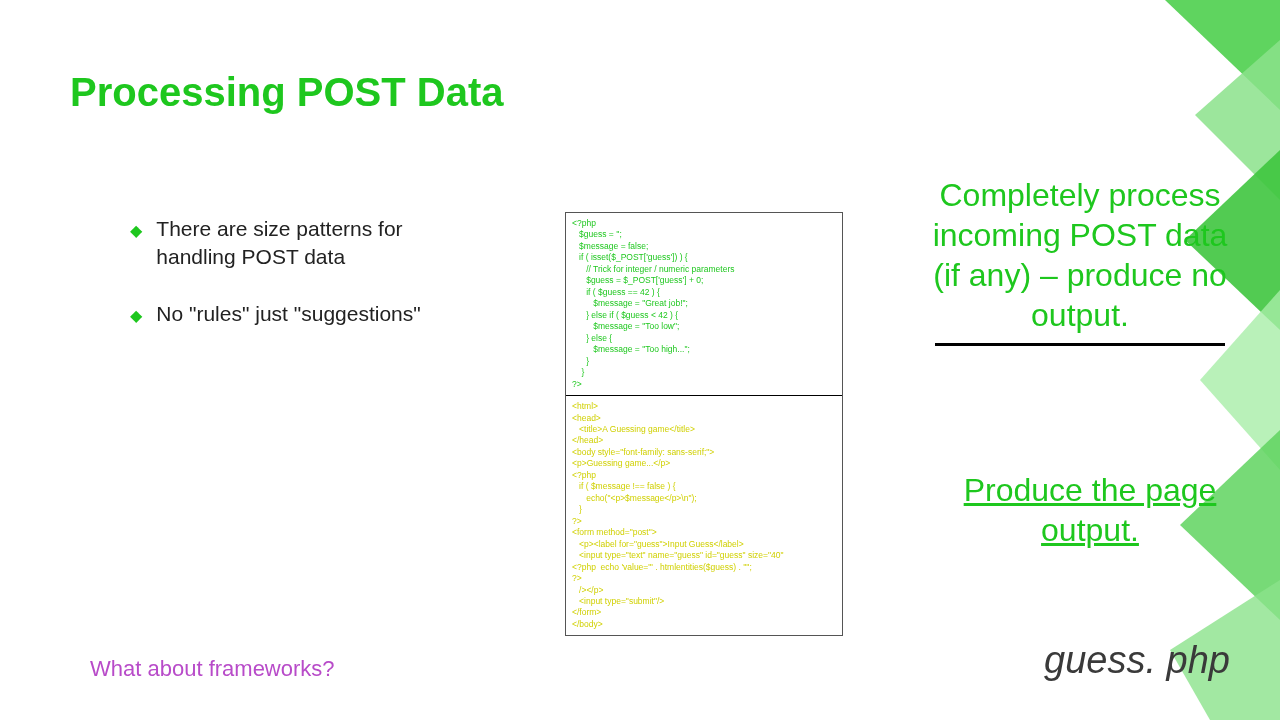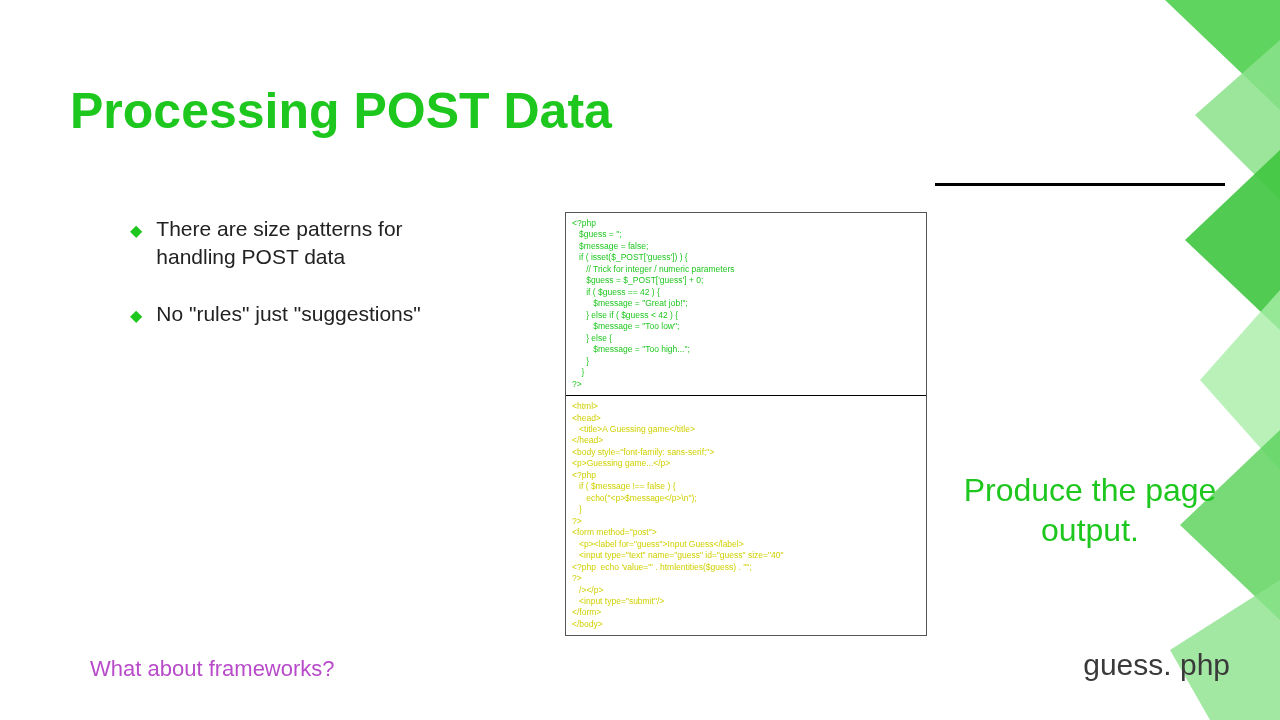--- a/index.html
+++ b/index.html
@@ -15,22 +15,22 @@
     position: absolute;
     right: 0;
     top: 0;
     width: 180px;
     height: 720px;
     pointer-events: none;
   }
   .slide-title {
     position: absolute;
     left: 70px;
-    top: 82px;
-    font-size: 50px;
+    top: 70px;
+    font-size: 40px;
     font-weight: bold;
     color: #1ec71e;
   }
   .bullets {
     position: absolute;
     left: 130px;
     top: 215px;
     width: 320px;
   }
   .bullet {
@@ -53,21 +53,21 @@
     left: 90px;
     bottom: 38px;
     font-size: 22px;
     color: #b84bc9;
     text-align: right;
   }
   .code-box {
     position: absolute;
     left: 565px;
     top: 212px;
-    width: 362px;
+    width: 278px;
     border: 1px solid #555;
     background: #fff;
     font-family: Arial, sans-serif;
     font-size: 8.5px;
     line-height: 1.35;
   }
   .code-section {
     padding: 5px 6px;
     white-space: pre;
     overflow: hidden;
@@ -98,27 +98,29 @@
   .annot-underline {
     display: block;
     width: 290px;
     height: 3px;
     background: #000;
     margin: 8px auto 0;
   }
   .annot-bottom {
     top: 470px;
     width: 300px;
+    text-decoration: underline;
   }
   .filename {
     position: absolute;
     right: 50px;
     bottom: 38px;
-    font-size: 30px;
+    font-size: 38px;
     color: #3a3a3a;
+    font-style: italic;
   }
 </style>
 </head>
 <body>
 
 <svg class="deco-triangles" viewBox="0 0 180 720" preserveAspectRatio="none">
   <polygon points="180,0 180,110 65,0" fill="#5fd45f"></polygon>
   <polygon points="180,40 180,200 95,115" fill="#8be28b" opacity="0.85"></polygon>
   <polygon points="180,150 180,330 85,240" fill="#3fc53f" opacity="0.9"></polygon>
   <polygon points="180,290 180,470 100,380" fill="#a7eda7" opacity="0.8"></polygon>
@@ -174,18 +176,19 @@
    &lt;input type="text" name="guess" id="guess" size="40"
 &lt;?php  echo 'value="' . htmlentities($guess) . '"';
 ?&gt;
    /&gt;&lt;/p&gt;
    &lt;input type="submit"/&gt;
 &lt;/form&gt;
 &lt;/body&gt;</div>
 </div>
 
 <div class="right-annot annot-top">
+  <span>Completely process incoming POST data (if any) – produce no output.</span>
   <span class="annot-underline"></span>
 </div>
 
 <div class="right-annot annot-bottom">Produce the page output.</div>
 
 <div class="filename">guess. php</div>
 
 </body></html>

